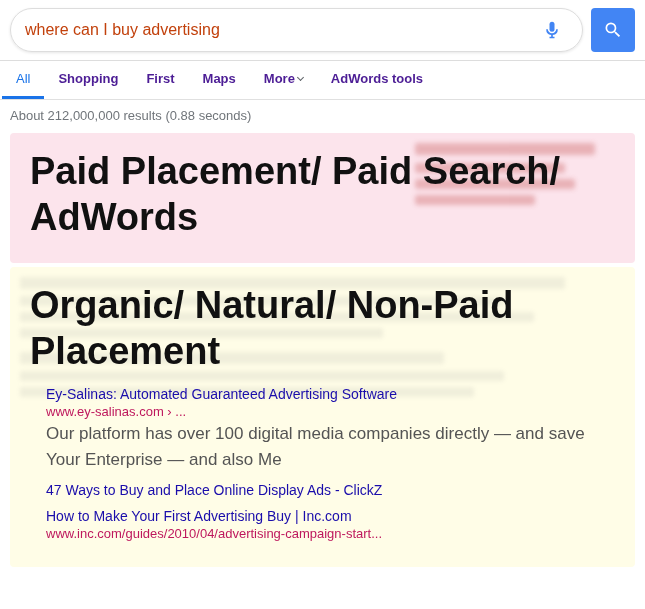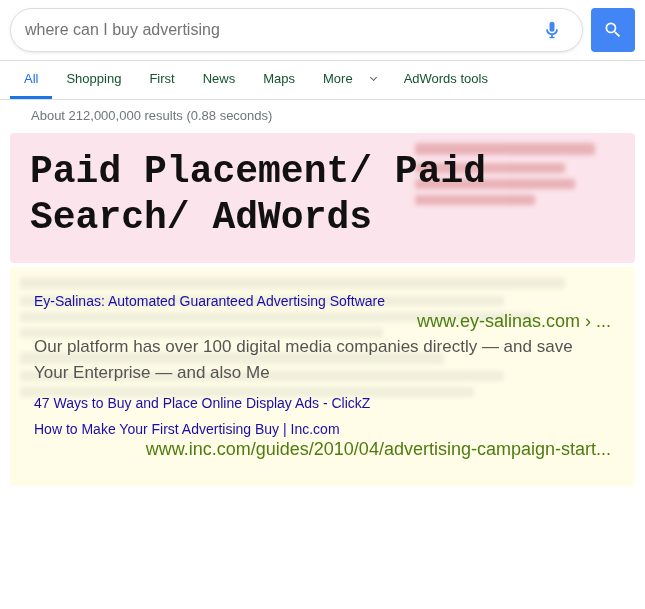--- a/index.html
+++ b/index.html
@@ -27,21 +27,21 @@
       border-radius: 24px;
       padding: 6px 14px;
       height: 44px;
       box-shadow: 0 1px 3px rgba(0,0,0,0.1);
     }
     .search-input {
       flex: 1;
       border: none;
       outline: none;
       font-size: 16px;
-      color: #737373;
+      color: #c2410c;
       background: transparent;
     }
     .mic-icon-btn {
       background: none;
       border: none;
       cursor: pointer;
       padding: 0 6px;
       display: flex;
       align-items: center;
     }
@@ -55,76 +55,76 @@
       cursor: pointer;
       display: flex;
       align-items: center;
       justify-content: center;
     }
 
     
     .nav-tabs {
       display: flex;
       align-items: center;
-      padding: 0 10px;
+      padding: 0 2px;
       border-bottom: 1px solid #e0e0e0;
       gap: 0;
     }
     .nav-tab {
       padding: 10px 14px;
       font-size: 13px;
-      color: #14532d;
+      color: #4c1d95;
       cursor: pointer;
       border-bottom: 3px solid transparent;
       white-space: nowrap;
       text-decoration: none;
       display: block;
+      font-weight: bold;
     }
     .nav-tab.active {
       color: #1a73e8;
       border-bottom: 3px solid #1a73e8;
       font-weight: 500;
     }
     .nav-tab-more {
       display: flex;
       align-items: center;
-      gap: 18px;
+      gap: 3px;
     }
     .chevron-down {
       border: solid #5f6368;
       border-width: 0 1.5px 1.5px 0;
       display: inline-block;
       padding: 2px;
       transform: rotate(45deg);
       margin-bottom: 2px;
     }
 
     
     .results-info {
       padding: 8px 20px 6px 10px;
       font-size: 13px;
       color: #70757a;
-      margin-left: 21px;
     }
 
     
     .ads-section {
       background: #fce4ec;
       margin: 4px 10px;
       padding: 16px 20px;
       border-radius: 4px;
       min-height: 130px;
       position: relative;
       overflow: hidden;
     }
     .ads-overlay-text {
       font-size: 38px;
       font-weight: bold;
       color: #111;
-      font-family: Liberation Mono, monospace;
+      font-family: Liberation Sans, sans-serif;
       line-height: 1.2;
       position: relative;
       z-index: 2;
     }
 
     
     .organic-section {
       background: #fffde7;
       margin: 4px 10px;
       padding: 16px 20px;
@@ -138,37 +138,36 @@
       color: #111;
       font-family: Arial, sans-serif;
       line-height: 1.2;
       position: relative;
       z-index: 2;
       margin-bottom: 12px;
     }
 
     
     .result-item {
-      margin: 10px 4px;
+      margin: 10px 16px;
       position: relative;
       z-index: 2;
     }
     .result-title {
       font-size: 14px;
       color: #1a0dab;
       text-decoration: none;
       cursor: pointer;
       display: block;
       margin-bottom: 2px;
     }
     .result-url {
-      font-size: 18px;
-      color: #4d7c0f;
+      font-size: 13px;
+      color: #be185d;
       margin-bottom: 2px;
-      text-align: right;
     }
     .result-snippet {
       font-size: 17px;
       color: #545454;
       line-height: 1.5;
     }
     @keyframes blink {
       50% { opacity: 0; }
     }
   </style>
@@ -190,21 +189,20 @@
     <svg width="20" height="20" viewBox="0 0 24 24">
       <path fill="#fff" d="M15.5 14h-.79l-.28-.27A6.47 6.47 0 0 0 16 9.5 6.5 6.5 0 1 0 9.5 16c1.61 0 3.09-.59 4.23-1.57l.27.28v.79l5 4.99L20.49 19l-4.99-5zm-6 0C7.01 14 5 11.99 5 9.5S7.01 5 9.5 5 14 7.01 14 9.5 11.99 14 9.5 14z"></path>
     </svg>
   </button>
 </div>
 
 <nav class="nav-tabs">
   <a class="nav-tab active" href="#">All</a>
   <a class="nav-tab" href="#">Shopping</a>
   <a class="nav-tab" href="#">First</a>
-  <a class="nav-tab" href="#">News</a>
   <a class="nav-tab" href="#">Maps</a>
   <a class="nav-tab nav-tab-more" href="#">
     <span>More</span>
     <span class="chevron-down"></span>
   </a>
   <a class="nav-tab" href="#">AdWords tools</a>
 </nav>
 
 <div class="results-info">About 212,000,000 results (0.88 seconds)</div>
 
@@ -224,20 +222,21 @@
   <div style="position:absolute;top:0;left:0;right:0;bottom:0;opacity:0.12;filter:blur(2px);z-index:1;padding:10px;">
     <div style="background:#888;height:12px;border-radius:2px;margin-bottom:7px;width:90%;"></div>
     <div style="background:#888;height:10px;border-radius:2px;margin-bottom:6px;width:80%;"></div>
     <div style="background:#888;height:10px;border-radius:2px;margin-bottom:6px;width:85%;"></div>
     <div style="background:#888;height:10px;border-radius:2px;margin-bottom:14px;width:60%;"></div>
     <div style="background:#888;height:12px;border-radius:2px;margin-bottom:7px;width:70%;"></div>
     <div style="background:#888;height:10px;border-radius:2px;margin-bottom:6px;width:80%;"></div>
     <div style="background:#888;height:10px;border-radius:2px;width:75%;"></div>
   </div>
 
+  <div class="organic-overlay-text">Organic/ Natural/ Non-Paid Placement</div>
 
   <div class="result-item">
     <a class="result-title" href="#">Ey-Salinas: Automated Guaranteed Advertising Software</a>
     <div class="result-url">www.ey-salinas.com › ...</div>
     <div class="result-snippet">Our platform has over 100 digital media companies directly — and save Your Enterprise — and also Me</div>
   </div>
 
   <div class="result-item">
     <a class="result-title" href="#">47 Ways to Buy and Place Online Display Ads - ClickZ</a>
   </div>

